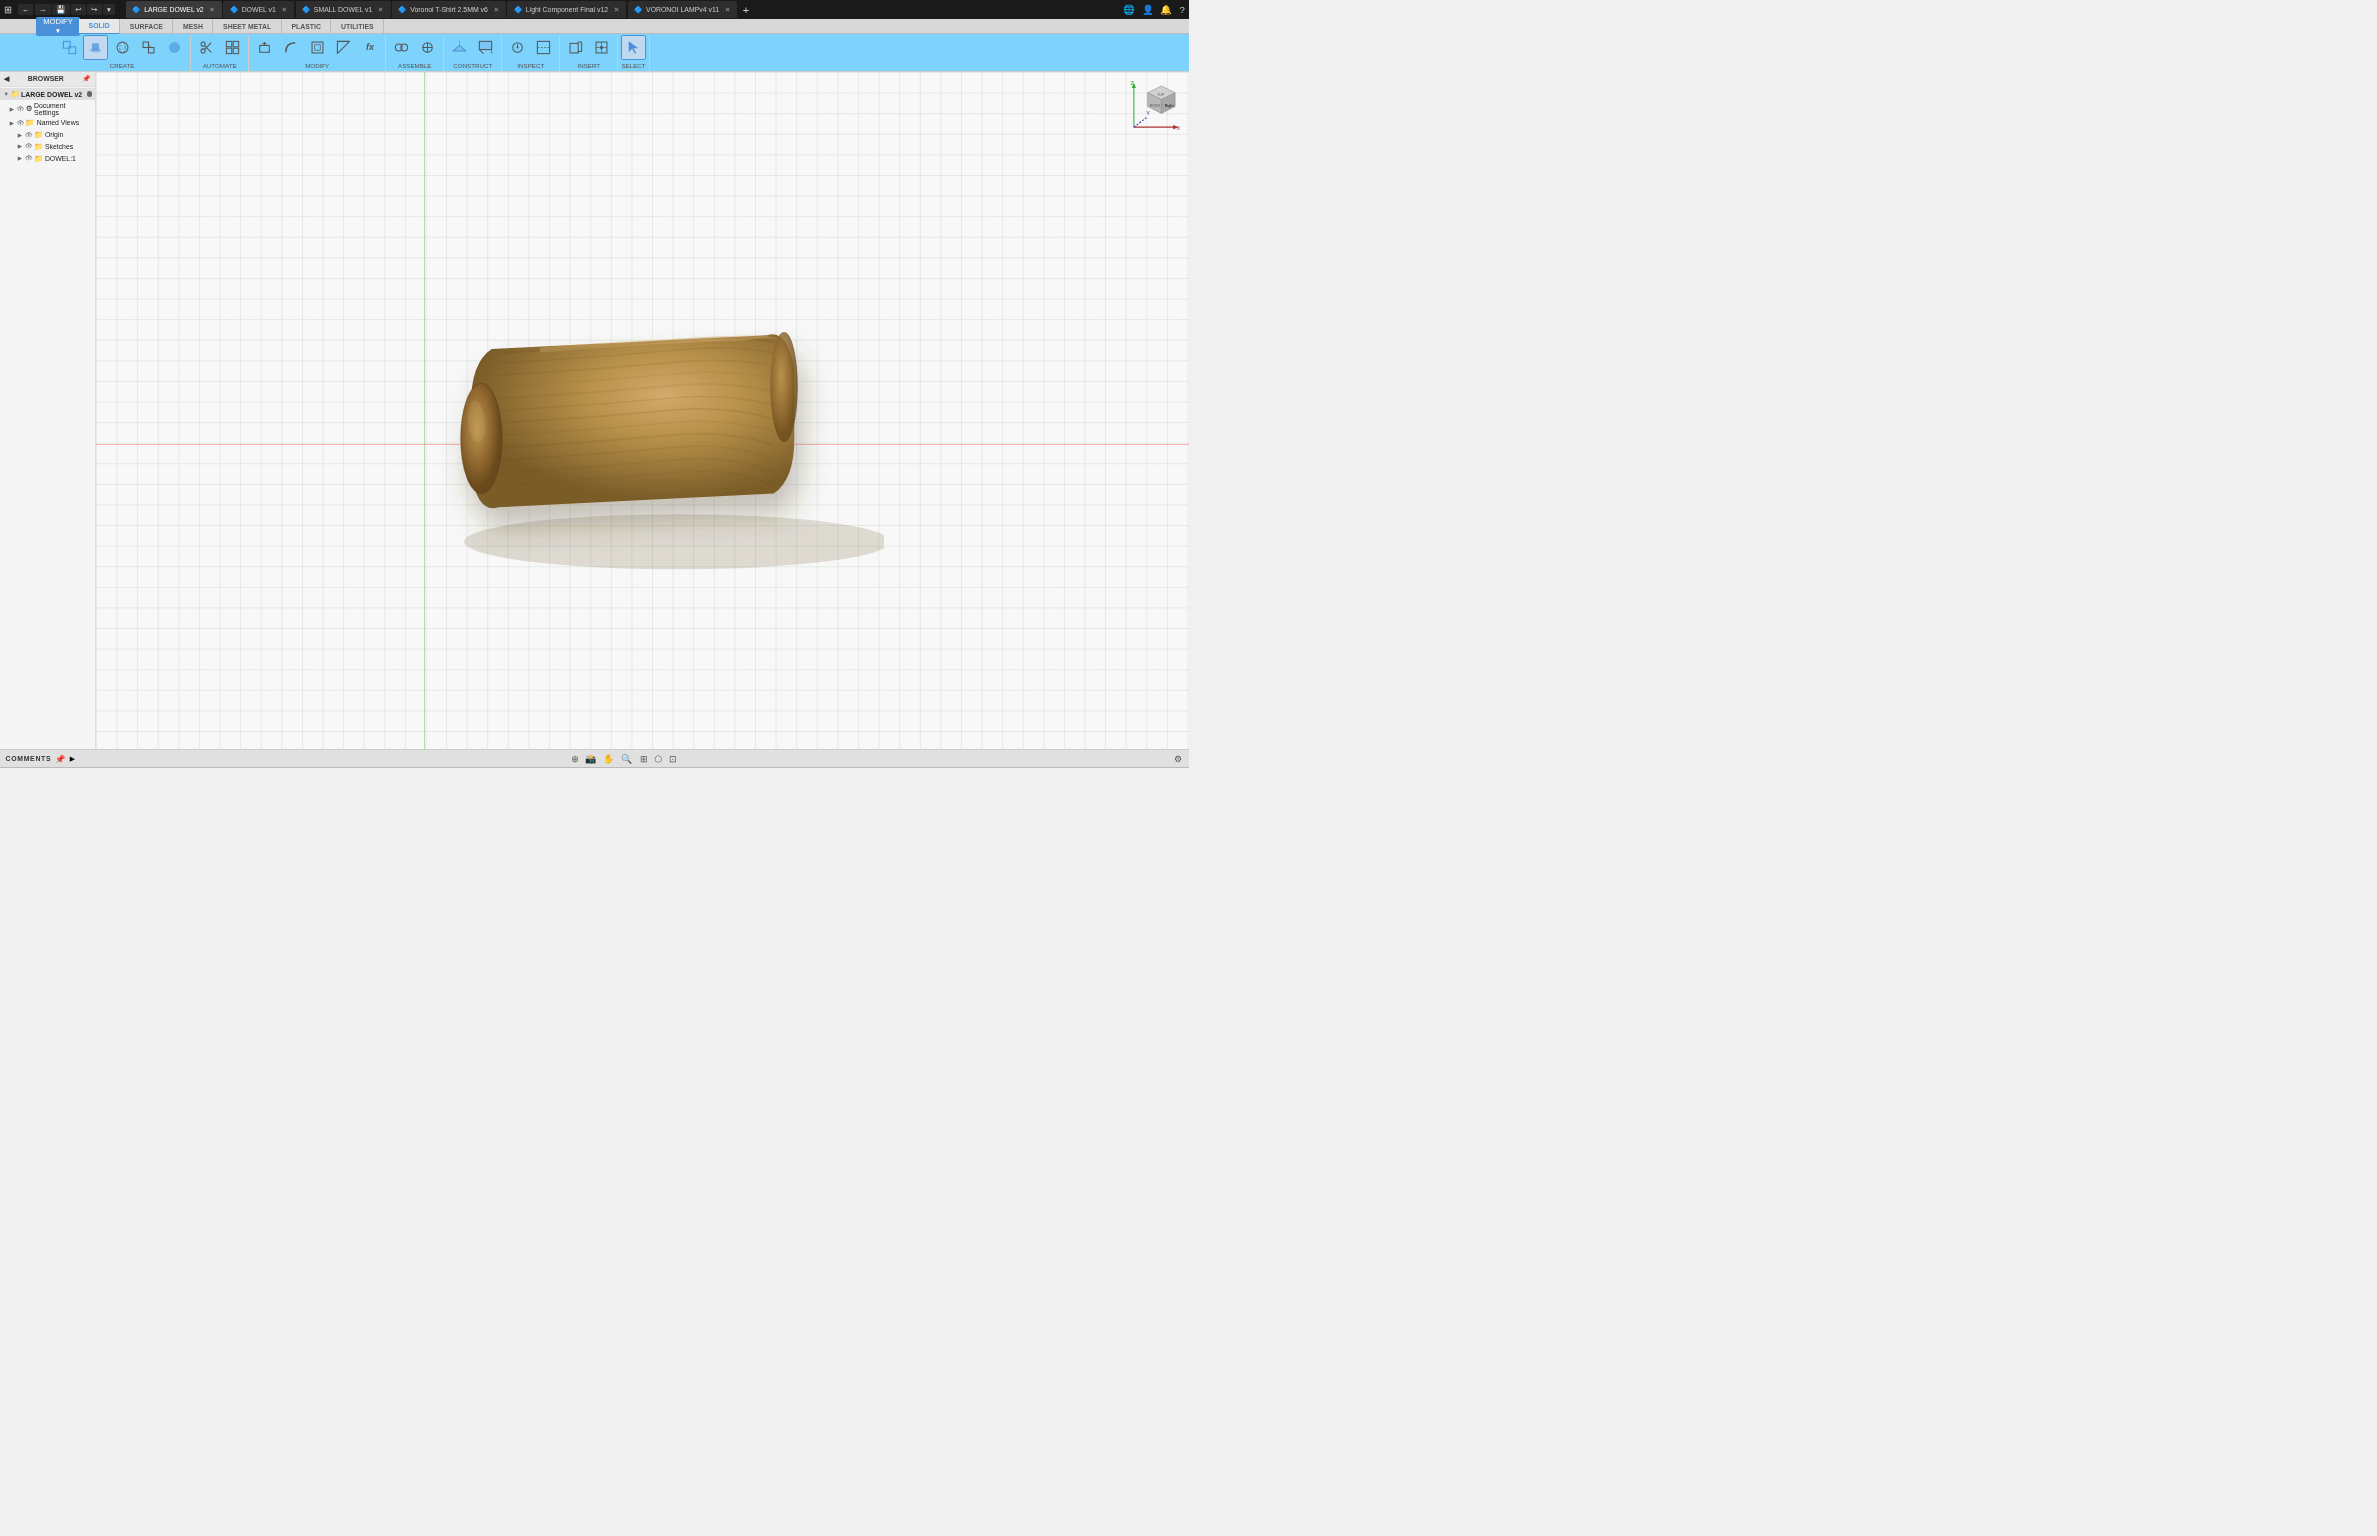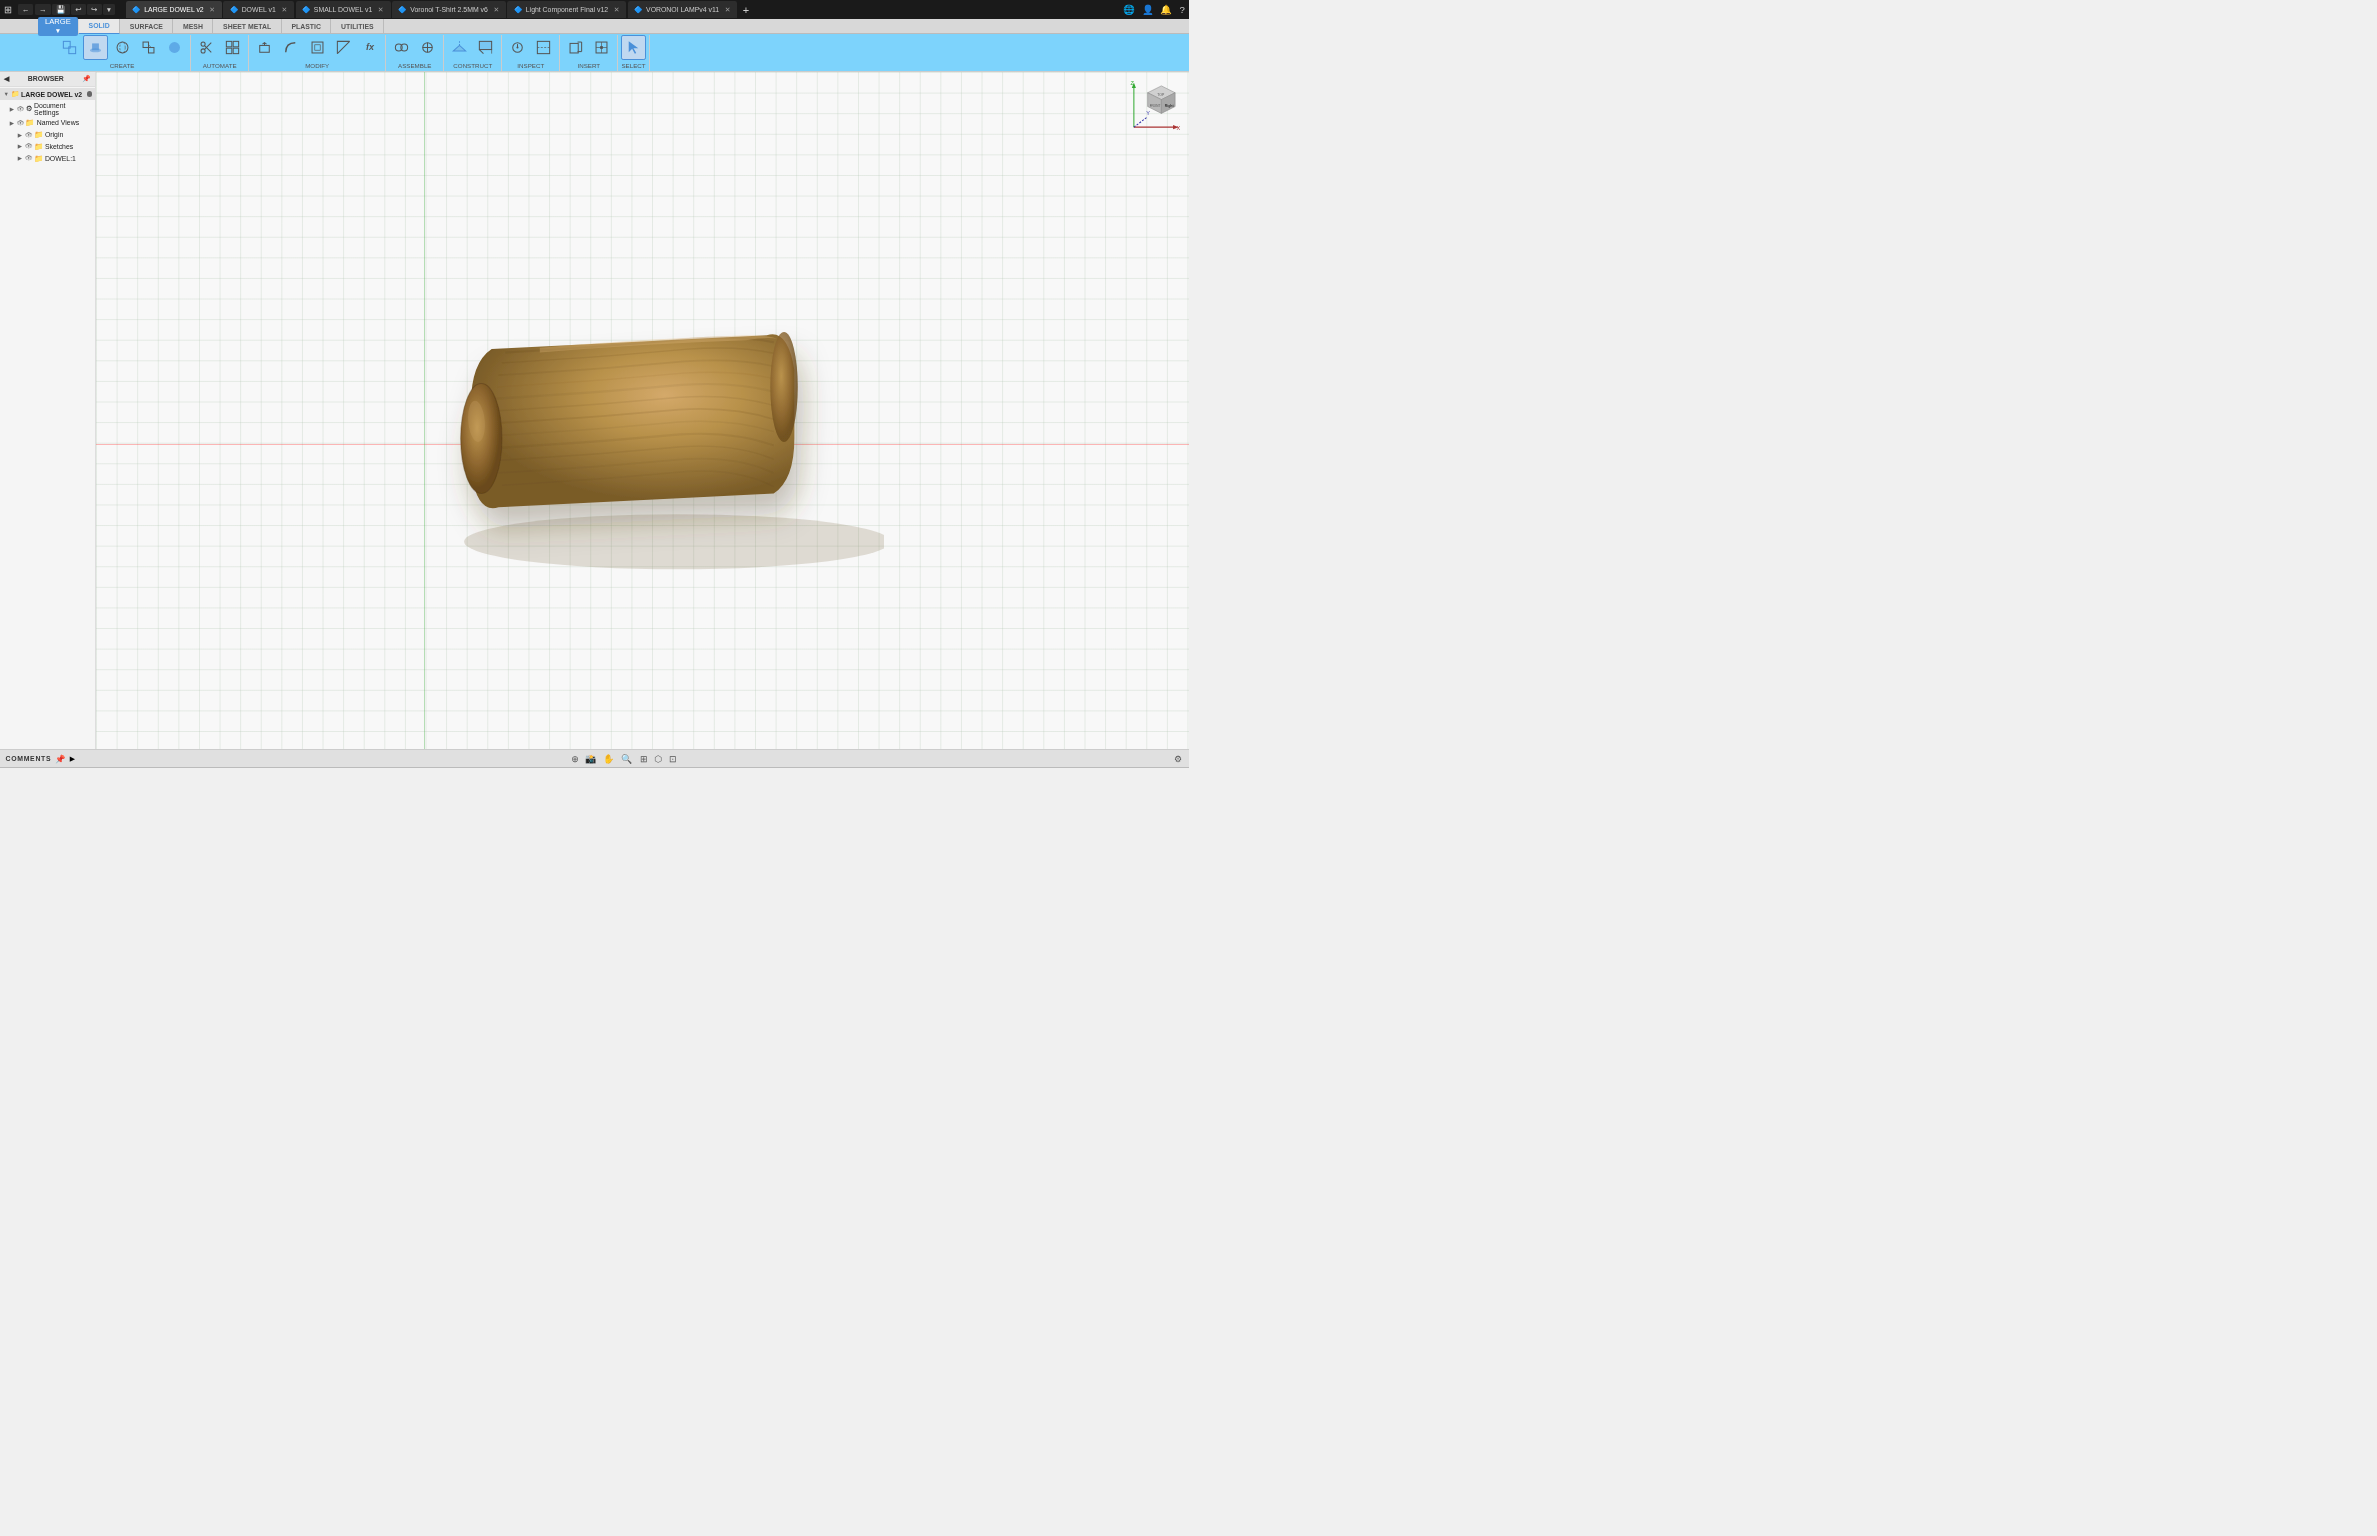--- a/index.html
+++ b/index.html
@@ -412,21 +412,21 @@
   <div id="titlebar-right">
     <span>🌐</span>
     <span>👤</span>
     <span>🔔</span>
     <span>?</span>
   </div>
 </div>
 
 <div id="mode-tabs">
   <div style="width:38px;display:flex;align-items:center;justify-content:center;">
-    <button id="design-btn">LARGE ▾</button>
+    <button id="design-btn">MODIFY ▾</button>
   </div>
   <div class="mode-tab active">SOLID</div>
   <div class="mode-tab">SURFACE</div>
   <div class="mode-tab">MESH</div>
   <div class="mode-tab">SHEET METAL</div>
   <div class="mode-tab">PLASTIC</div>
   <div class="mode-tab">UTILITIES</div>
 </div>
 
 <div id="toolbar">

